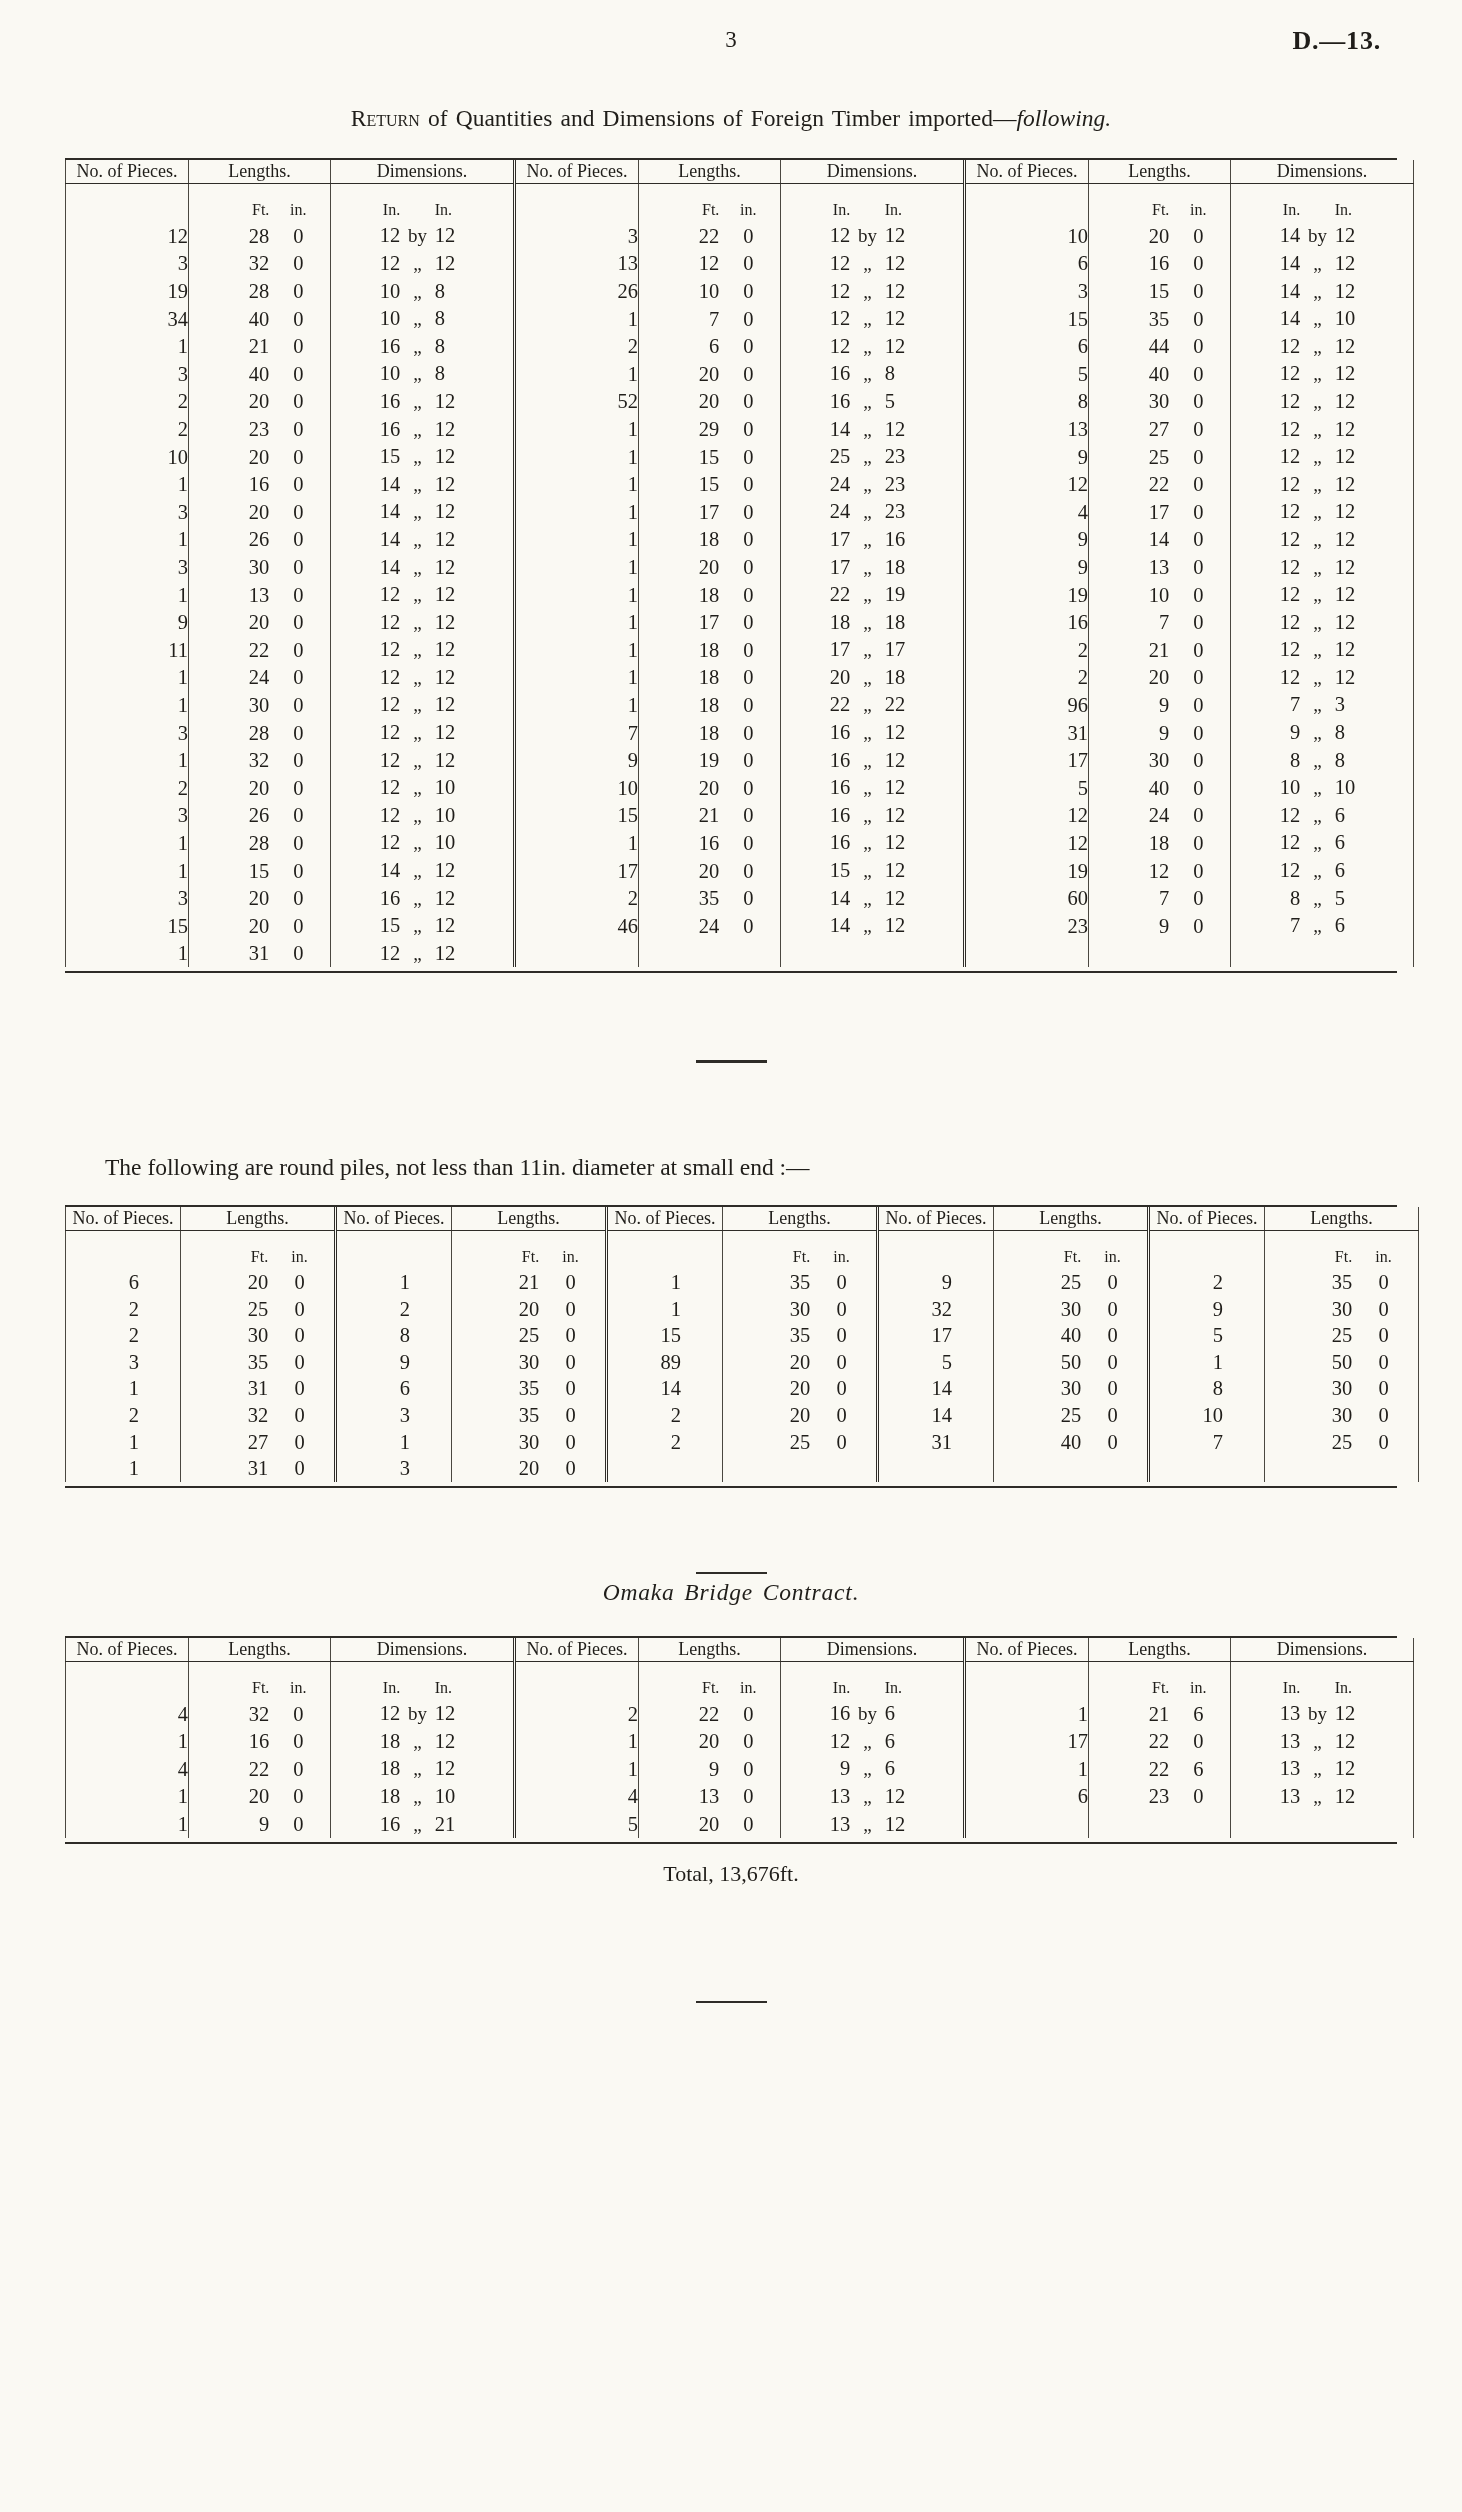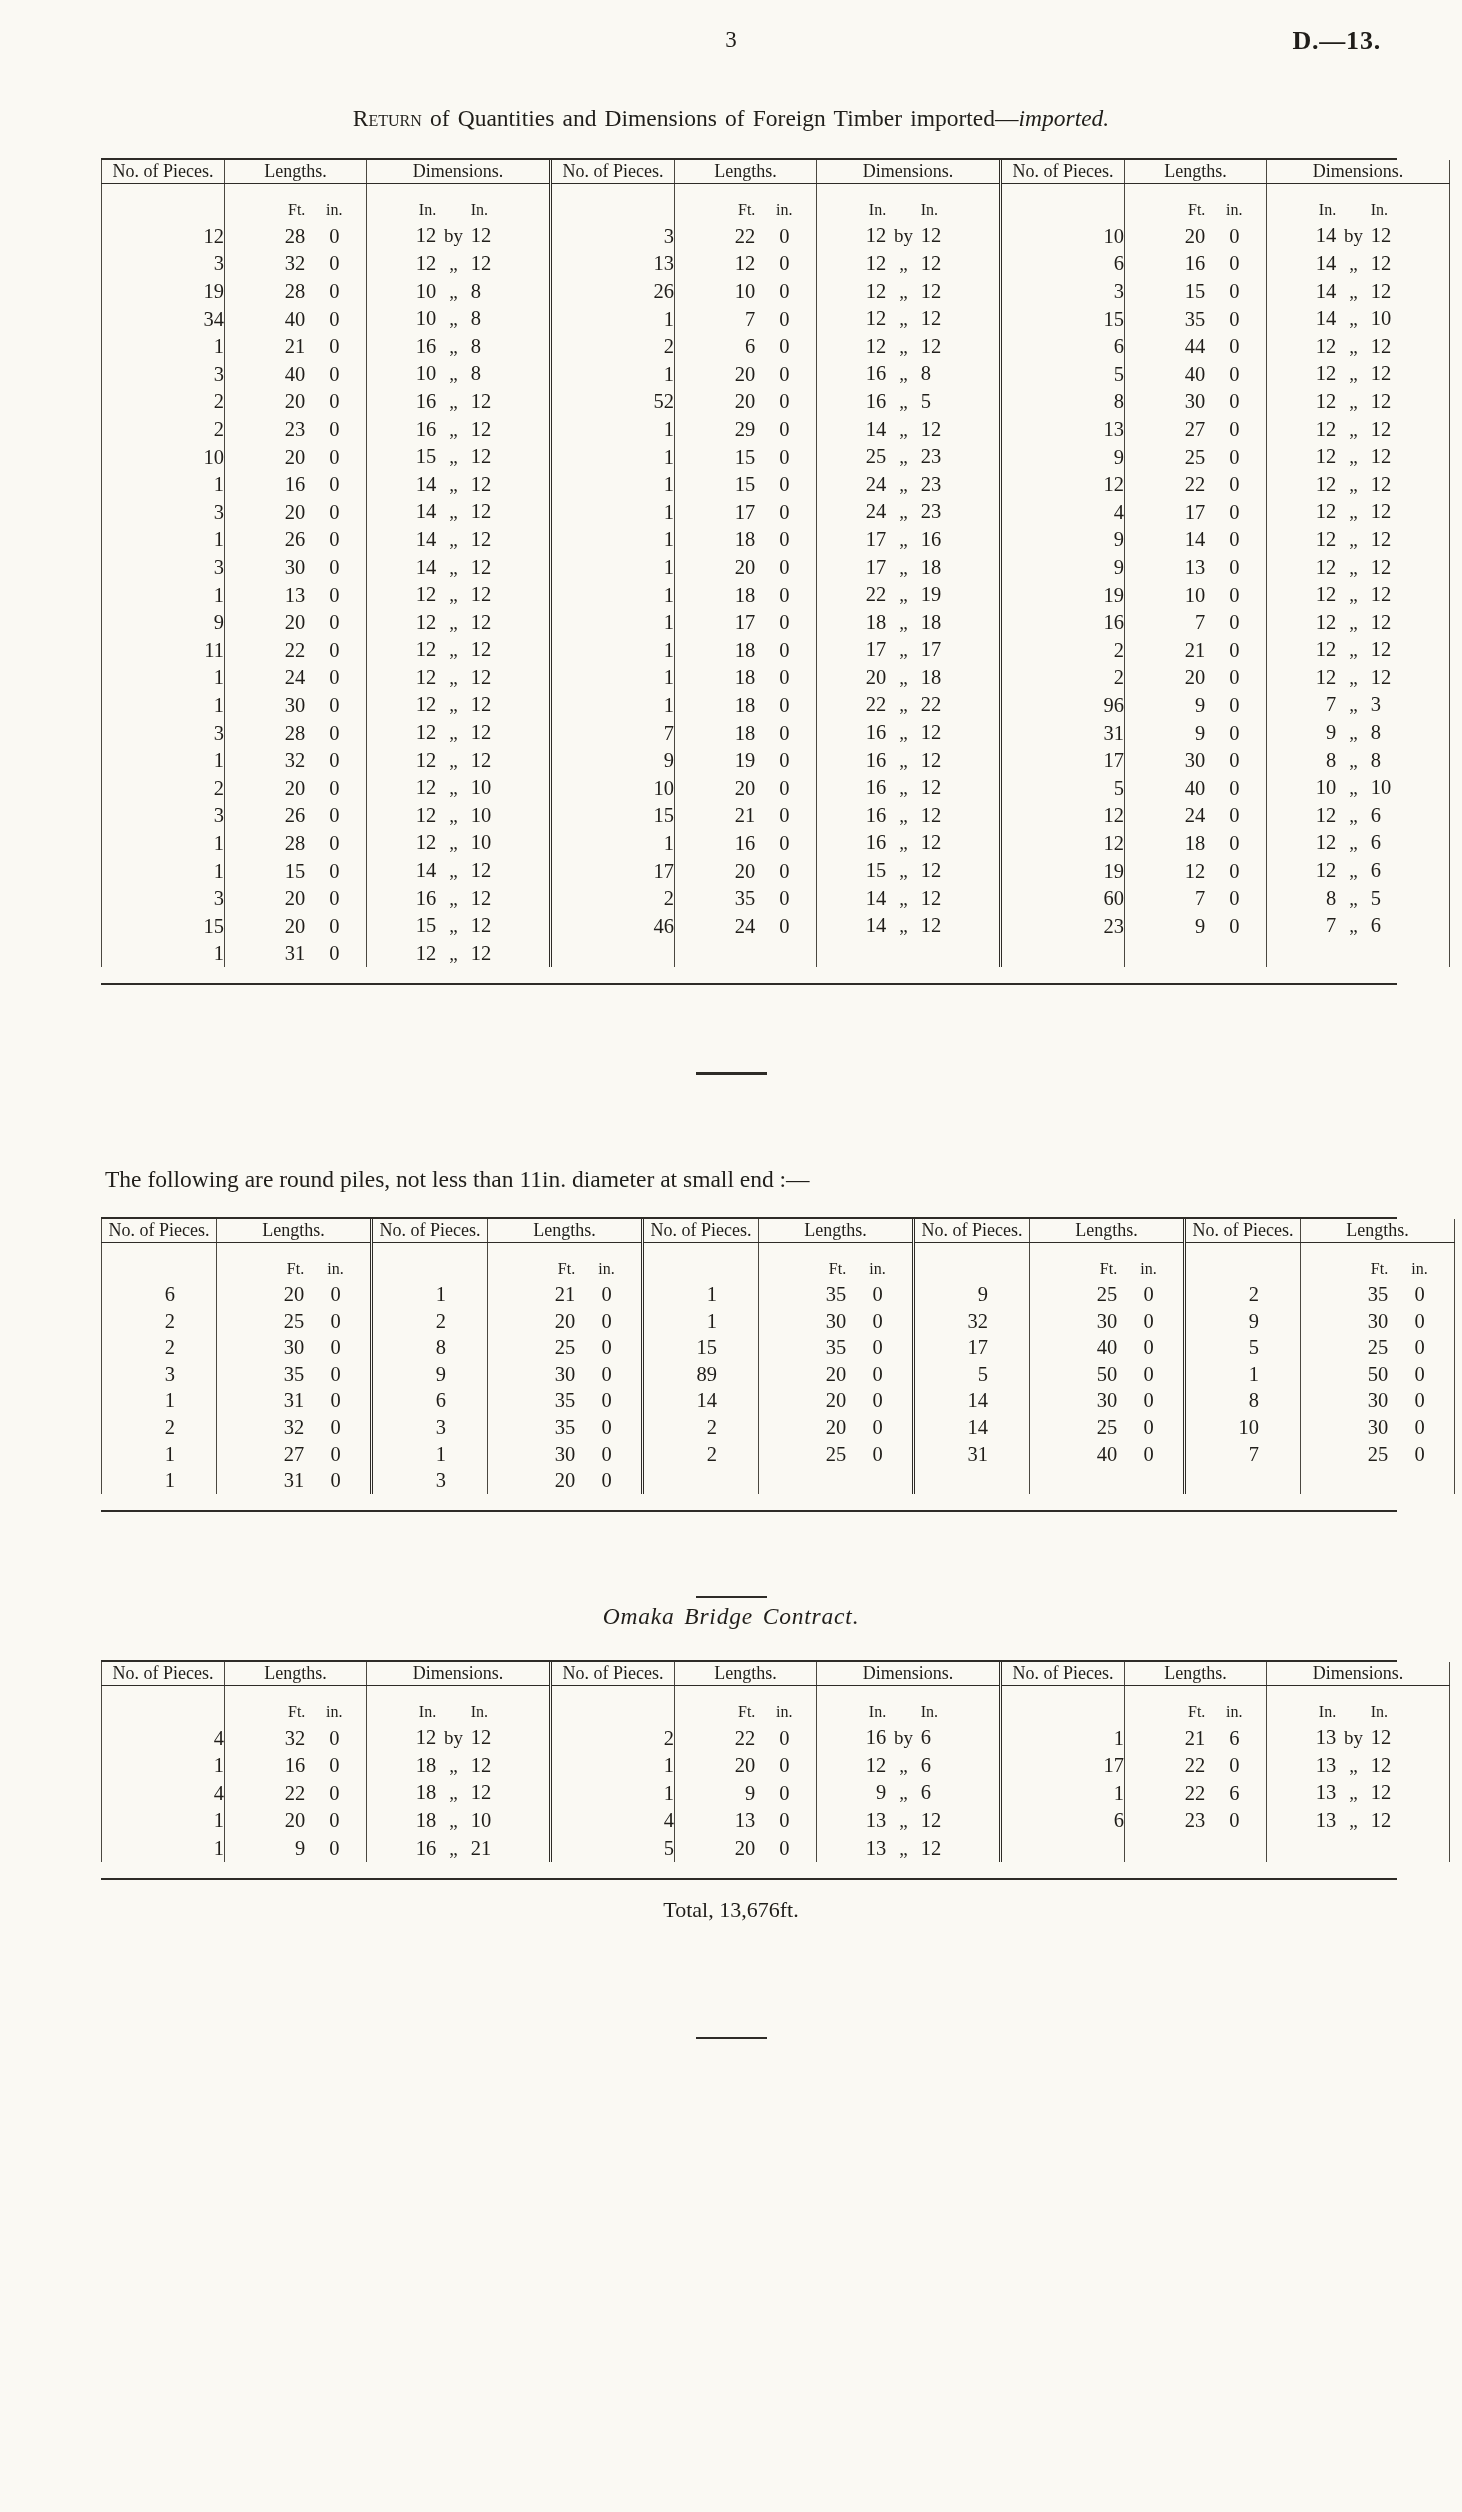--- a/index.html
+++ b/index.html
@@ -26,22 +26,21 @@
   .rule2 { margin-top: 84px; }
   .rule3 { margin-top: 114px; }
   .intro { margin-top: 91px; font-size: 23.5px; padding-left: 40px; }
   .h2sc { margin-top: 106px; text-align: center; font-size: 24px; font-variant: small-caps; letter-spacing: 0.8px; word-spacing: 3px; }
   .h2it { margin-top: 4.6px; text-align: center; font-size: 23.5px; font-style: italic; letter-spacing: 0.8px; word-spacing: 3px; }
 
   
   .table-frame {
     border-top: 2.3px solid #2e2c27;
     border-bottom: 2.3px solid #2e2c27;
-    padding-bottom: 16px;
-    margin-left: 36px;
+    padding-bottom: 4px;
   }
   .t-timber { margin-top: 26px; }
   .t-piles  { margin-top: 24px; }
   .t-omaka  { margin-top: 30px; }
 
   table.sheet { border-collapse: collapse; table-layout: fixed; width: 100%; }
   table.sheet th, table.sheet td { padding: 0; margin: 0; vertical-align: middle; }
 
   th.hdr {
     font-weight: normal; font-size: 18px; text-align: center;
@@ -75,21 +74,21 @@
 <body>
 
 <div class="page">
   <div class="inner">
 
     <div class="topbar">
       <div class="pageno">3</div>
       <div class="docref">D.—13.</div>
     </div>
 
-    <div class="title"><span class="sc">Return</span><span> of Quantities and Dimensions of Foreign Timber imported—</span><span class="it">imported.</span></div>
+    <div class="title"><span class="sc">Return</span><span> of Quantities and Dimensions of Foreign Timber imported—</span><span class="it">following.</span></div>
 
     <div class="table-frame t-timber">
         <table class="sheet">
           <thead>
             <tr class="hdr-row">
               <th class="c-pieces hdr first">No. of Pieces.</th>
               <th class="c-len hdr">Lengths.</th>
               <th class="c-dim hdr">Dimensions.</th>
               <th class="c-pieces hdr grp">No. of Pieces.</th>
               <th class="c-len hdr">Lengths.</th>

